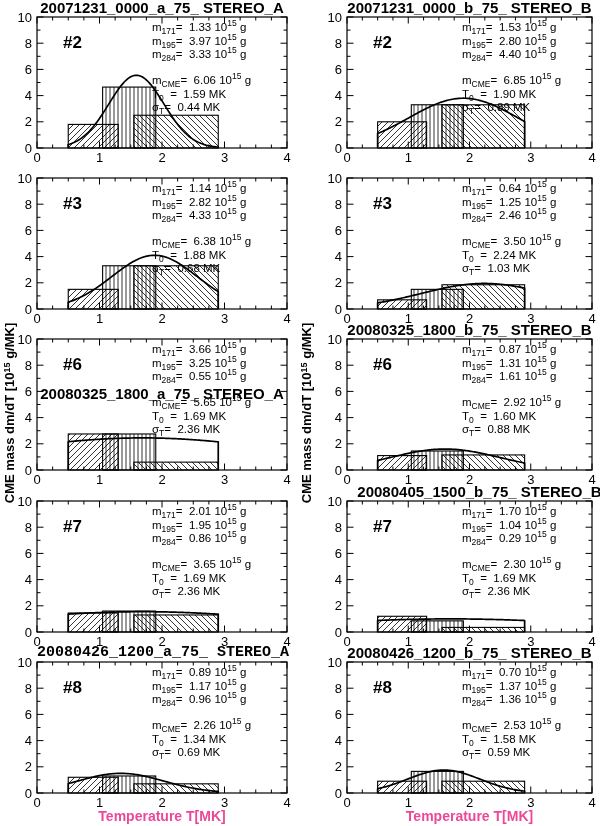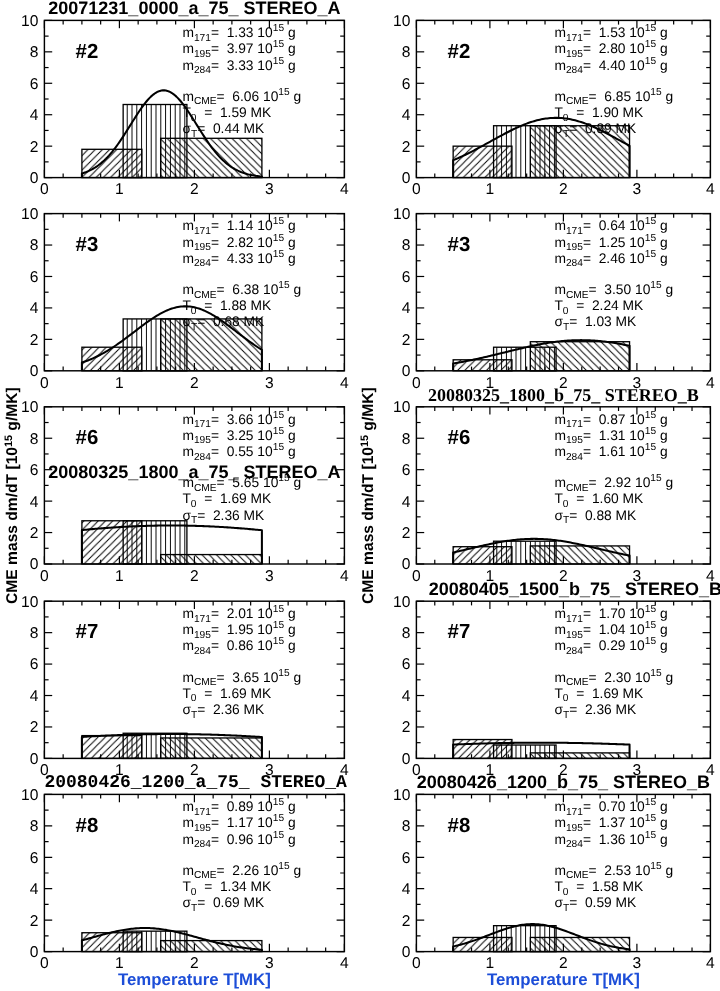--- a/index.html
+++ b/index.html
@@ -1,21 +1,21 @@
 <!DOCTYPE html>
 <html><head>
 <meta charset="utf-8">
 <style>
   html,body{margin:0;padding:0;background:#fff;}
   #stage{position:relative;width:600px;height:826px;background:#ffffff;overflow:hidden;
          font-family:"Liberation Sans", sans-serif;}
   #fig{position:absolute;left:0;top:0;}
   .panel-title{position:absolute;text-align:center;font-size:15px;font-weight:bold;
                color:#000;white-space:nowrap;line-height:16px;letter-spacing:0px;}
-  .x-axis-label{position:absolute;text-align:center;font-size:14px;font-weight:bold;color:#1d4ed8;}
+  .x-axis-label{position:absolute;text-align:center;font-size:14px;font-weight:bold;color:#ec4899;}
 </style>
 </head>
 <body>
 
 <div id="stage">
   <svg id="fig" width="600" height="826" viewBox="0 0 600 826">
       <defs>
         <pattern id="hatch-diag-up" patternUnits="userSpaceOnUse" width="6" height="6">
           <path d="M-1,1 L1,-1 M0,6 L6,0 M5,7 L7,5" stroke="#000000" stroke-width="0.8" fill="none"></path>
         </pattern>
@@ -834,21 +834,22 @@
         <text x="462" y="676" fill="#000000" font-size="11.5" font-family="&quot;Liberation Sans&quot;, sans-serif"><tspan dy="0" font-size="11.5">m</tspan><tspan dy="3" font-size="8.5">171</tspan><tspan dy="-3" font-size="11.5">=&nbsp;&nbsp;0.70 10</tspan><tspan dy="-5" font-size="8.5">15</tspan><tspan dy="5" font-size="11.5">&nbsp;g</tspan></text>
         <text x="462" y="689.5" fill="#000000" font-size="11.5" font-family="&quot;Liberation Sans&quot;, sans-serif"><tspan dy="0" font-size="11.5">m</tspan><tspan dy="3" font-size="8.5">195</tspan><tspan dy="-3" font-size="11.5">=&nbsp;&nbsp;1.37 10</tspan><tspan dy="-5" font-size="8.5">15</tspan><tspan dy="5" font-size="11.5">&nbsp;g</tspan></text>
         <text x="462" y="703" fill="#000000" font-size="11.5" font-family="&quot;Liberation Sans&quot;, sans-serif"><tspan dy="0" font-size="11.5">m</tspan><tspan dy="3" font-size="8.5">284</tspan><tspan dy="-3" font-size="11.5">=&nbsp;&nbsp;1.36 10</tspan><tspan dy="-5" font-size="8.5">15</tspan><tspan dy="5" font-size="11.5">&nbsp;g</tspan></text>
         <text x="462" y="729" fill="#000000" font-size="11.5" font-family="&quot;Liberation Sans&quot;, sans-serif"><tspan dy="0" font-size="11.5">m</tspan><tspan dy="3" font-size="8.5">CME</tspan><tspan dy="-3" font-size="11.5">=&nbsp;&nbsp;2.53 10</tspan><tspan dy="-5" font-size="8.5">15</tspan><tspan dy="5" font-size="11.5">&nbsp;g</tspan></text>
         <text x="462" y="742.5" fill="#000000" font-size="11.5" font-family="&quot;Liberation Sans&quot;, sans-serif"><tspan dy="0" font-size="11.5">T</tspan><tspan dy="3" font-size="8.5">0</tspan><tspan dy="-3" font-size="11.5">&nbsp;&nbsp;=&nbsp;&nbsp;1.58 MK</tspan></text>
         <text x="462" y="756" fill="#000000" font-size="11.5" font-family="&quot;Liberation Sans&quot;, sans-serif"><tspan dy="0" font-size="11.5">σ</tspan><tspan dy="3" font-size="8.5">T</tspan><tspan dy="-3" font-size="11.5">=&nbsp;&nbsp;0.59 MK</tspan></text>
       </g>
     </svg>
 
   <div class="panel-title" style="left:37px;top:0px;width:250px;">20071231_0000_a_75_ STEREO_A</div>
+  <div class="panel-title" style="left:347px;top:0px;width:245px;">20071231_0000_b_75_ STEREO_B</div>
   <div class="panel-title" style="left:37px;top:342px;width:250px;margin-top:44px;">20080325_1800_a_75_ STEREO_A</div>
-  <div class="panel-title" style="left:347px;top:322px;width:245px;font-family:Liberation Serif, serif;">20080325_1800_b_75_ STEREO_B</div>
+  <div class="panel-title" style="left:347px;top:322px;width:245px;">20080325_1800_b_75_ STEREO_B</div>
   <div class="panel-title" style="left:357px;top:484px;width:245px;">20080405_1500_b_75_ STEREO_B</div>
   <div class="panel-title" style="left:37px;top:645px;width:250px;font-family:Liberation Mono, monospace;">20080426_1200_a_75_ STEREO_A</div>
   <div class="panel-title" style="left:347px;top:645px;width:245px;">20080426_1200_b_75_ STEREO_B</div>
 
   <div class="x-axis-label" style="left:37px;top:808px;width:250px;">Temperature T[MK]</div>
   <div class="x-axis-label" style="left:347px;top:808px;width:245px;">Temperature T[MK]</div>
 </div>
 
 </body></html>

